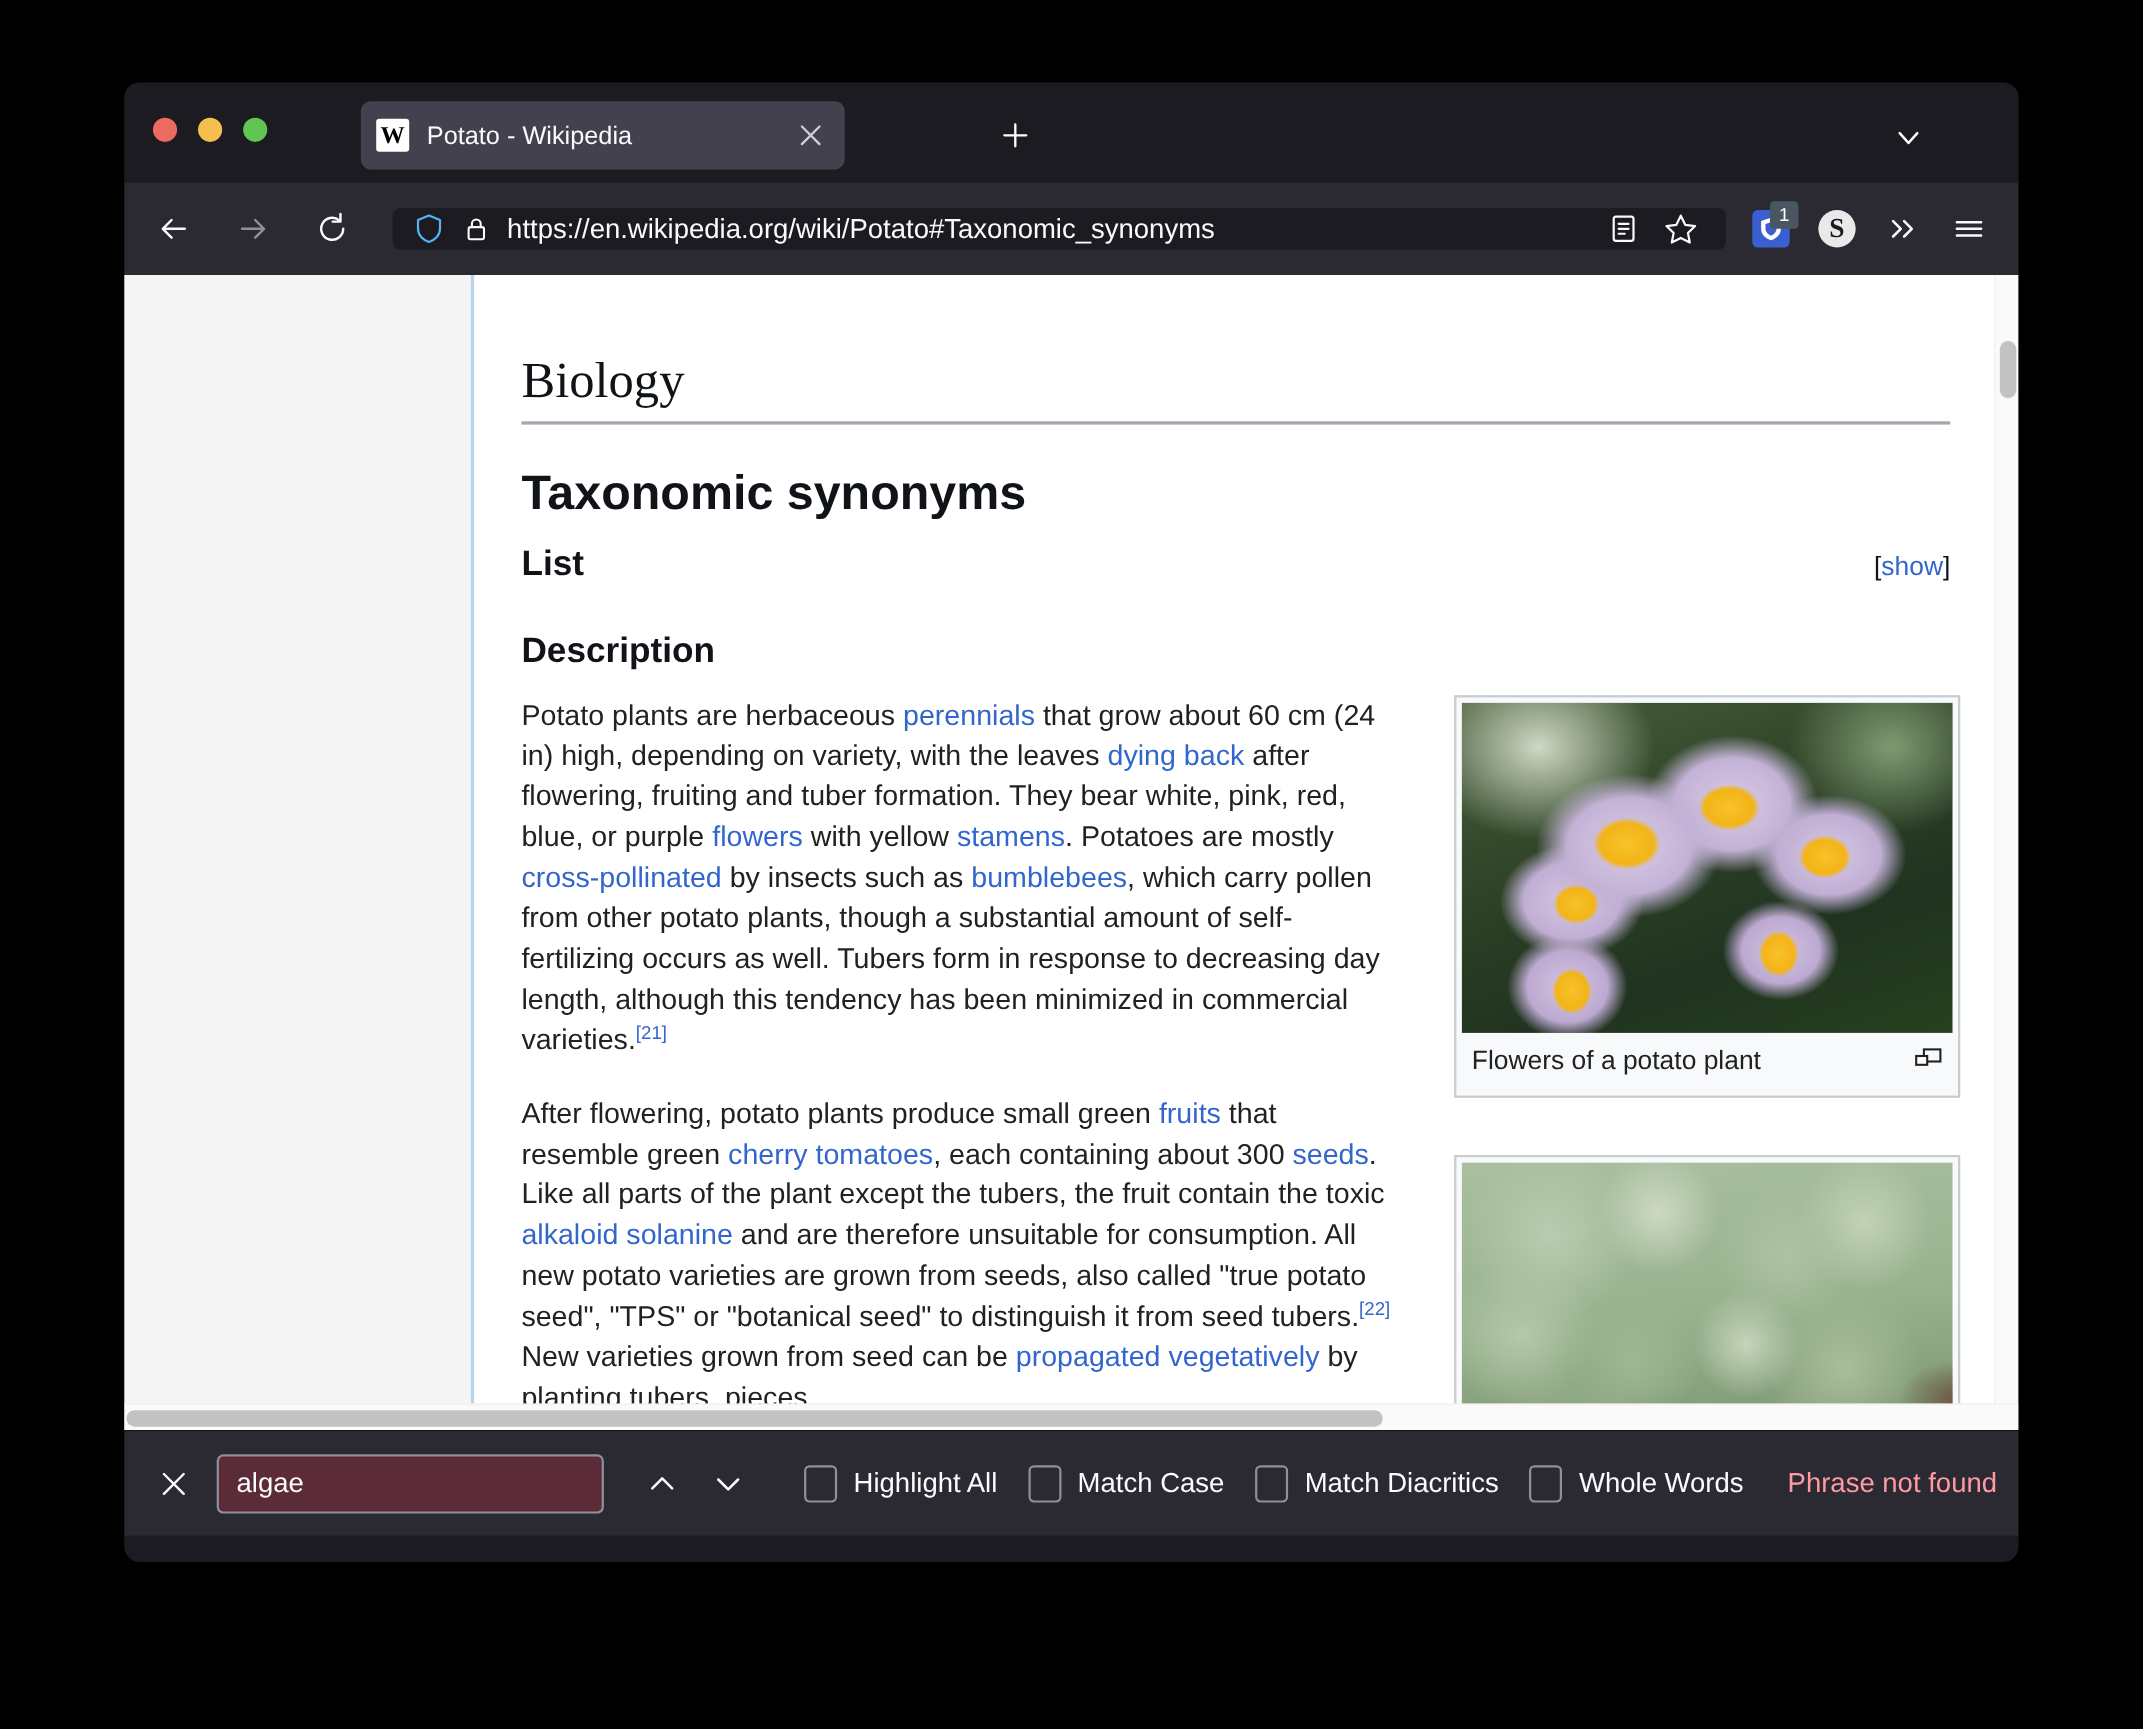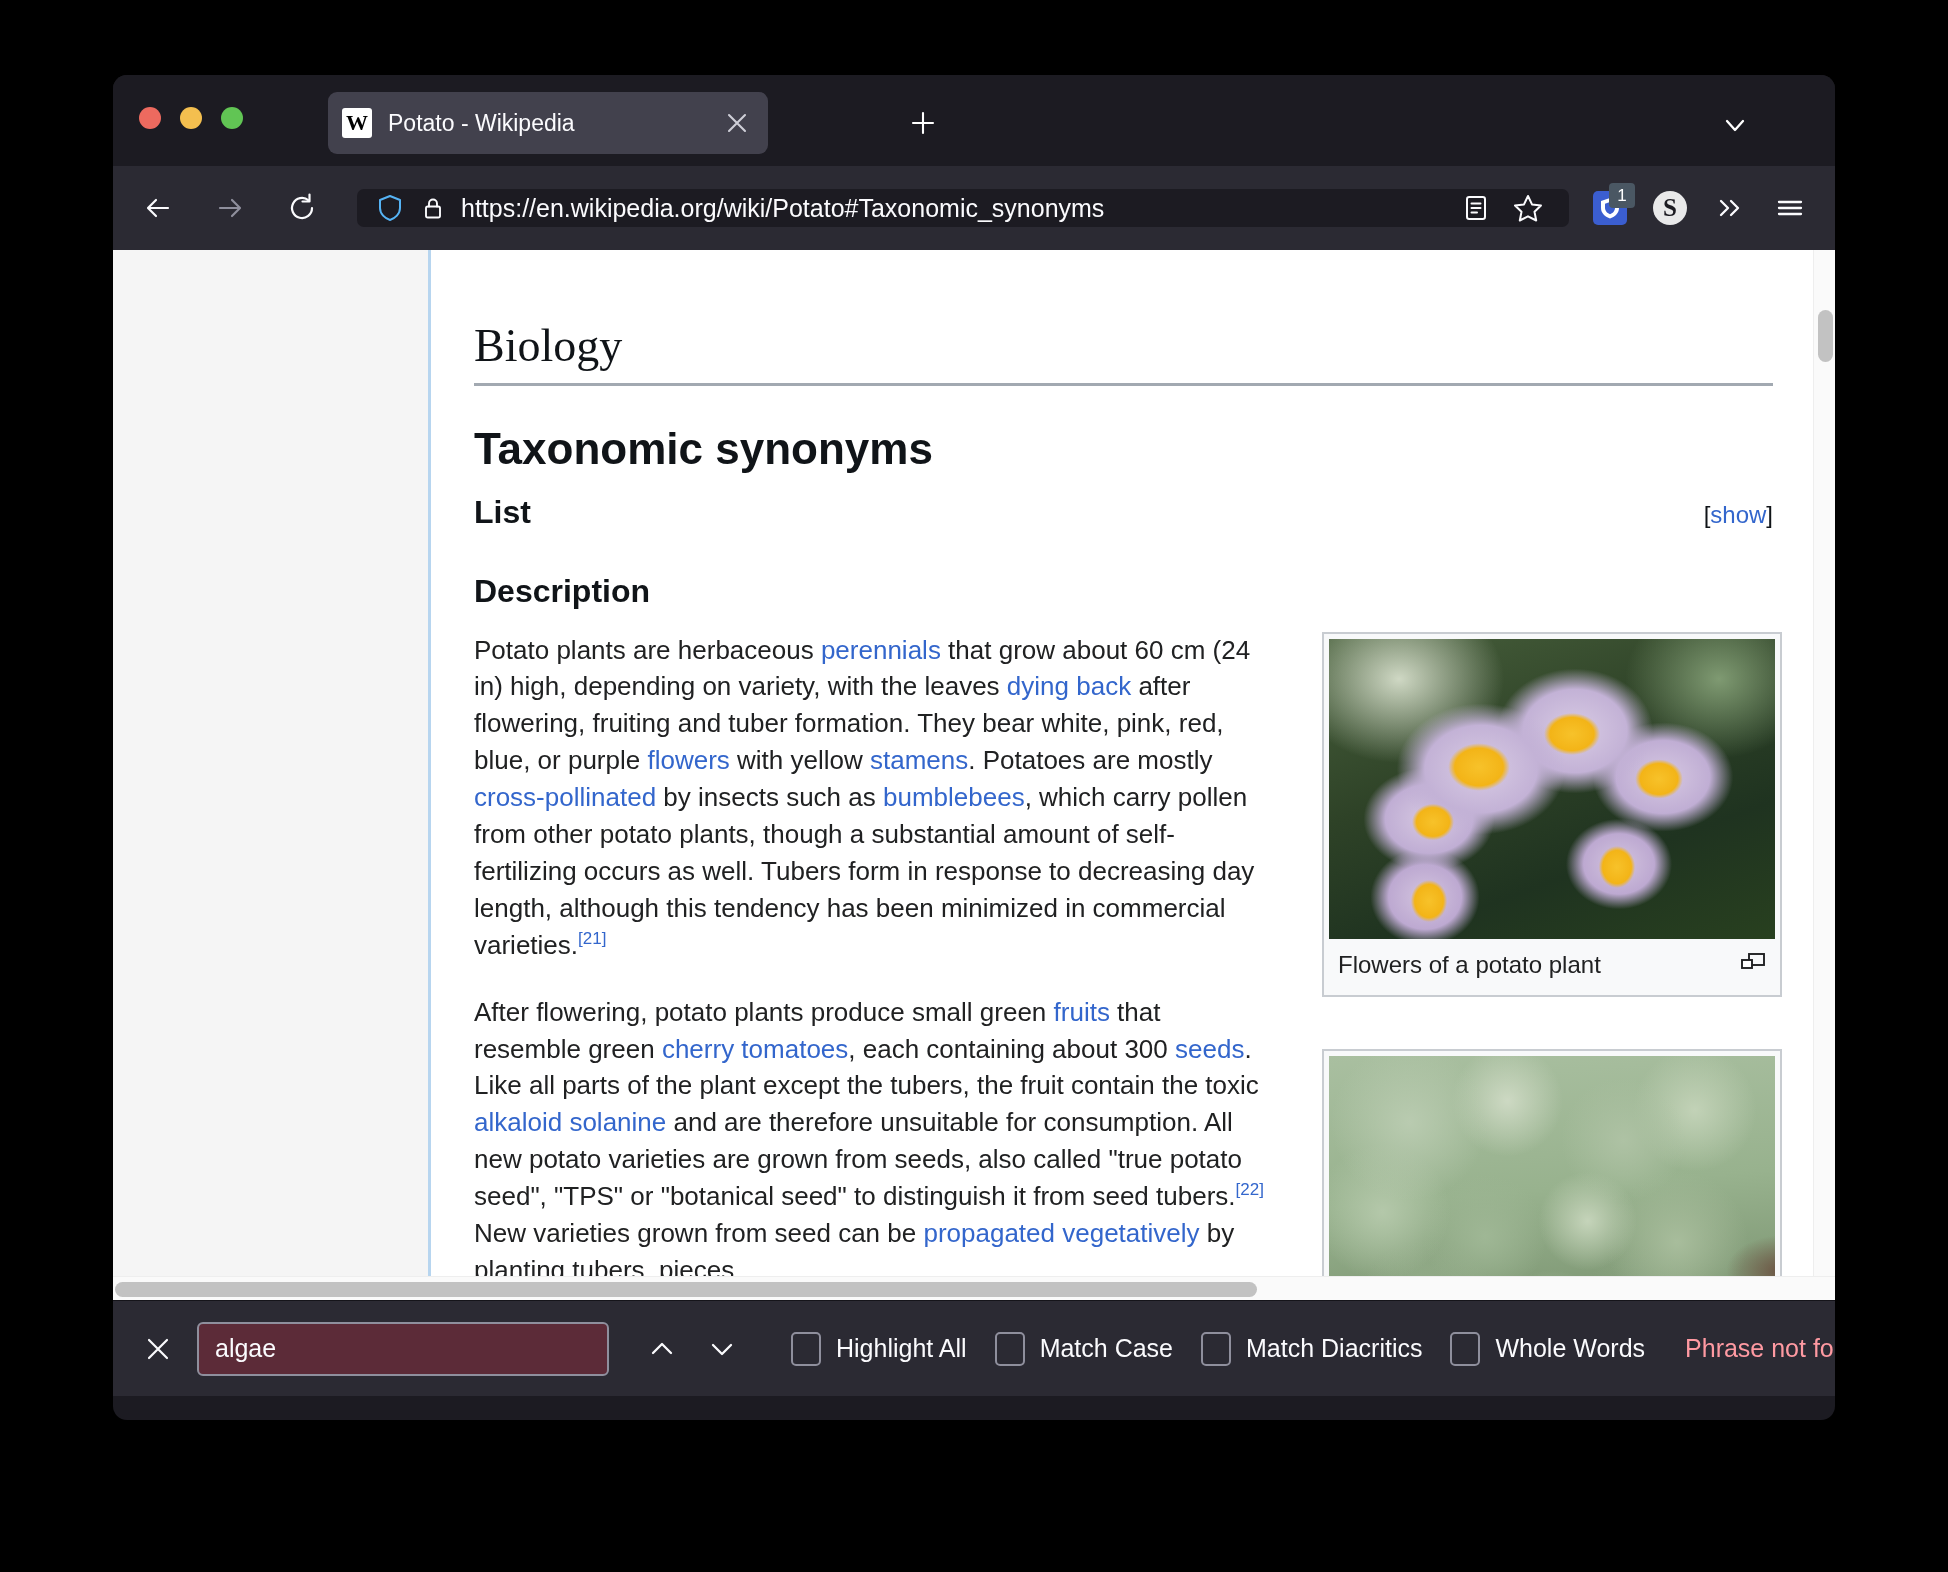--- a/index.html
+++ b/index.html
@@ -395,21 +395,21 @@
     border-top: 1px solid #15141a;
   }
   .find-close {
     width: 46px; height: 46px;
     display: flex; align-items: center; justify-content: center;
     color: #fbfbfe;
     margin-right: 16px;
     flex: 0 0 auto;
   }
   .find-input {
-    width: 412px;
+    width: 352px;
     height: 54px;
     background: #5c2b38;
     border: 2px solid #8f8f9d;
     border-radius: 6px;
     color: #fbfbfe;
     font-size: 25px;
     font-family: "Liberation Sans", sans-serif;
     padding: 0 16px;
     box-sizing: border-box;
     flex: 0 0 auto;

